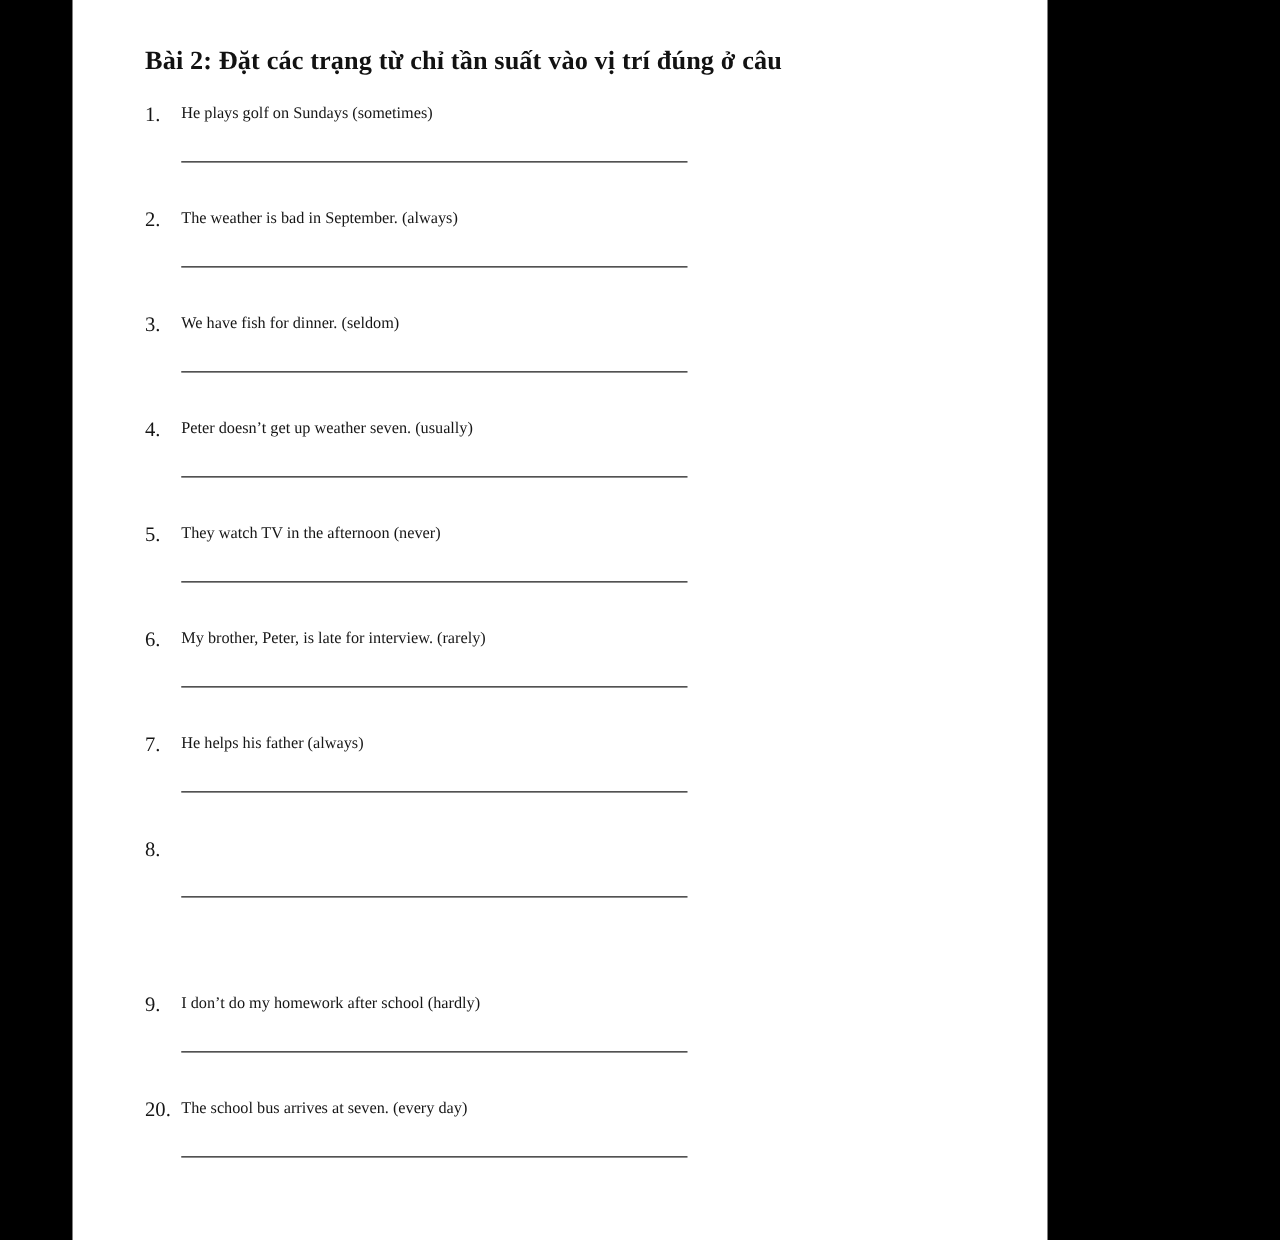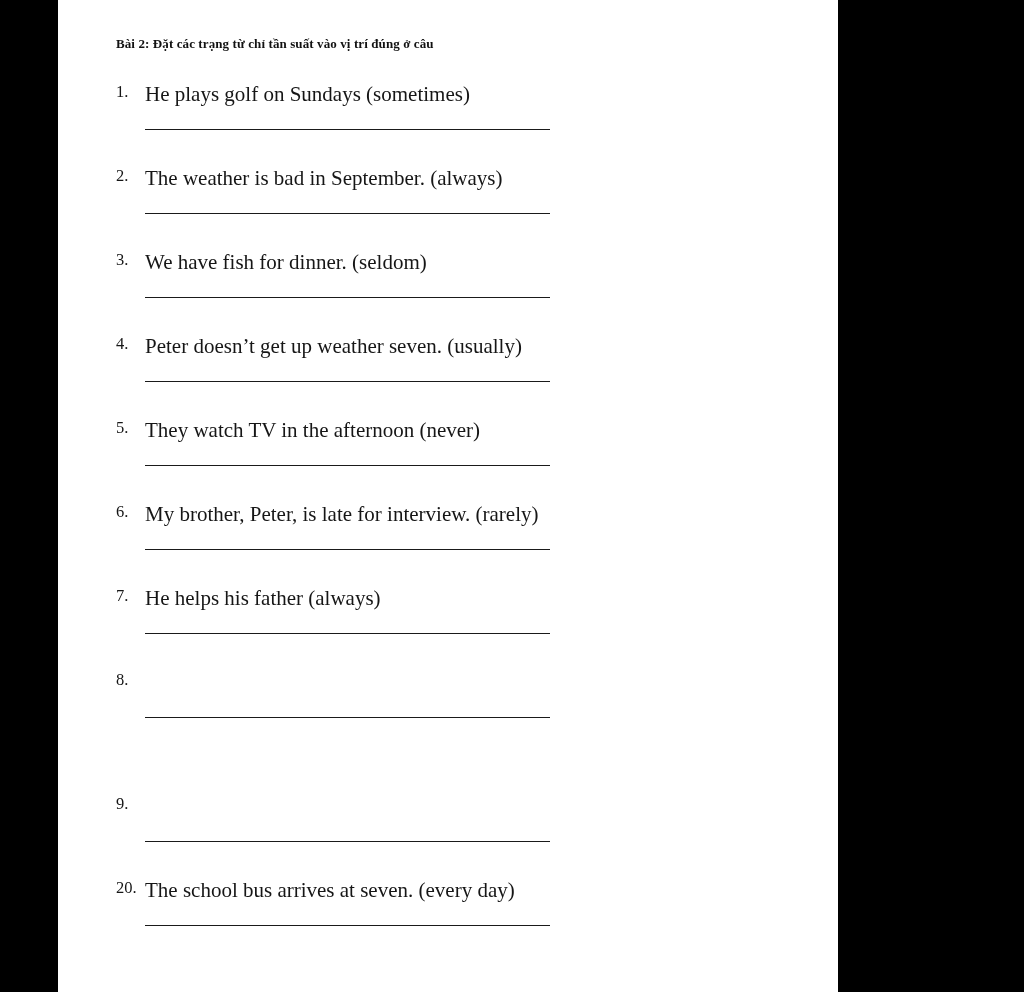--- a/index.html
+++ b/index.html
@@ -26,21 +26,21 @@
     left: 0;
     top: 0;
     width: 780px;
     padding: 0;
   }
   .worksheet-title {
     position: absolute;
     left: 58px;
     top: 36px;
     font-weight: bold;
-    font-size: 13px;
+    font-size: 21px;
     color: #121212;
     letter-spacing: 0.1px;
     white-space: nowrap;
   }
   .q-list {
     position: absolute;
     left: 0;
     top: 72px;
     width: 780px;
   }
@@ -54,21 +54,21 @@
     top: 10px;
     width: 28px;
     text-align: left;
     font-size: 16.5px;
     color: #161616;
   }
   .q-text {
     position: absolute;
     left: 87px;
     top: 10px;
-    font-size: 21px;
+    font-size: 13px;
     color: #161616;
     white-space: nowrap;
   }
   .answer-line {
     position: absolute;
     left: 87px;
     top: 57px;
     width: 405px;
     height: 0;
     border-bottom: 1.6px solid #1a1a1a;
@@ -130,20 +130,21 @@
         <div class="answer-line"></div>
       </div>
 
       <div class="q-item">
         <span class="q-num">8.</span>
         <div class="answer-line"></div>
       </div>
 
       <div class="q-item gap-before">
         <span class="q-num">9.</span>
+        <span class="q-text">I don’t do my homework after school (hardly)</span>
         <div class="answer-line"></div>
       </div>
 
       <div class="q-item">
         <span class="q-num">20.</span>
         <span class="q-text">The school bus arrives at seven. (every day)</span>
         <div class="answer-line"></div>
       </div>
 
     </div>

